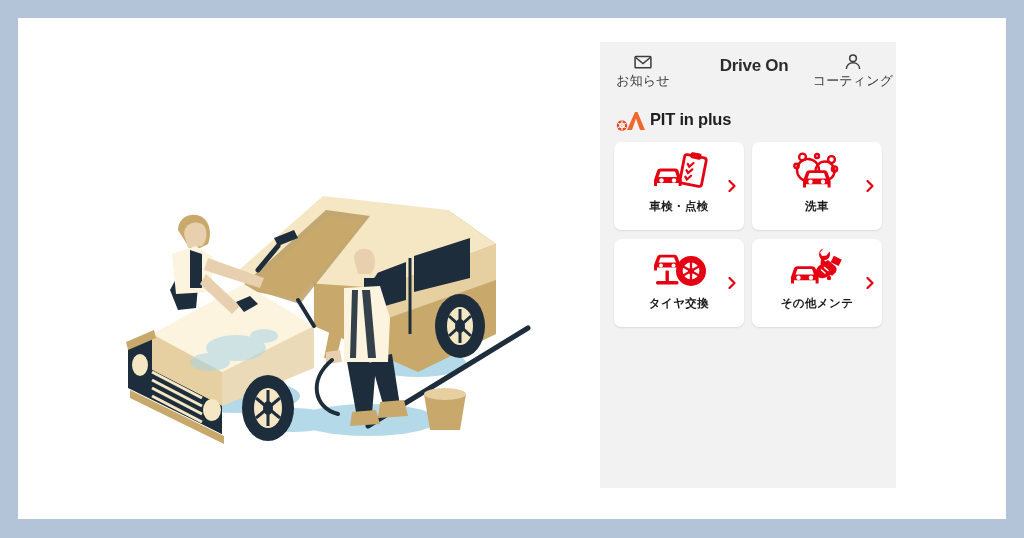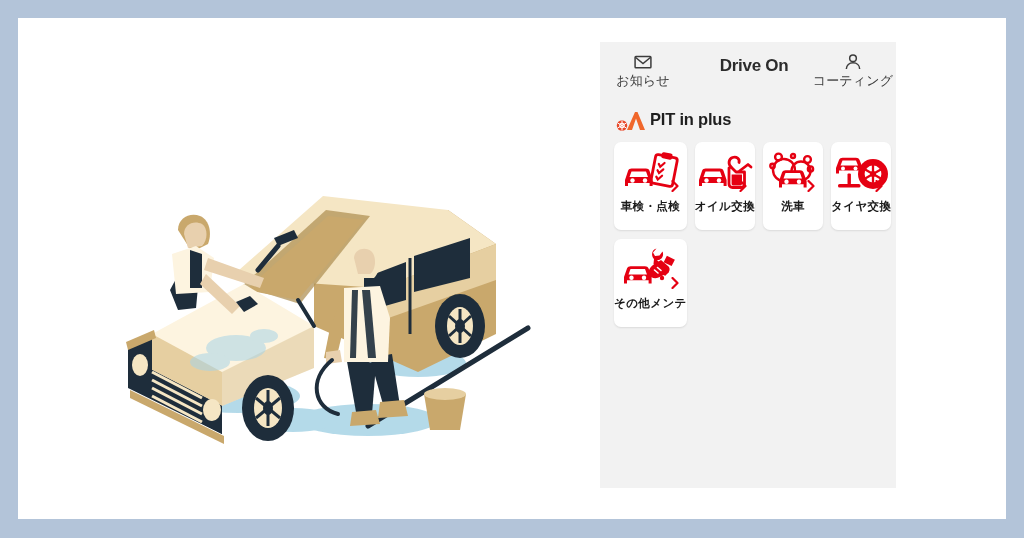--- a/index.html
+++ b/index.html
@@ -78,21 +78,21 @@
   #brand-name {
     font-size: 16.5px; font-weight: bold; color: #1f1f1f;
     letter-spacing: -0.2px; line-height: 1;
   }
 
   
   #card-grid {
     margin-top: 11px;
     padding: 0 14px;
     display: grid;
-    grid-template-columns: 1fr 1fr 1fr 1fr;
+    grid-template-columns: 1fr 1fr;
     gap: 9px 8px;
   }
   .card {
     position: relative;
     background: #ffffff;
     border-radius: 7px;
     height: 88px;
     box-shadow: 0 1px 2px rgba(0,0,0,.10);
     display: flex; flex-direction: column;
     align-items: center; justify-content: flex-start;
@@ -293,40 +293,20 @@
                 <path d="M37.5 28 L39.5 30.5 L43 26"></path>
               </g>
             </g>
           </svg>
           <span class="svc-label">車検・点検</span>
           <svg class="chev" viewBox="0 0 8 12" fill="none" stroke="currentColor" stroke-width="2.2" stroke-linecap="round" stroke-linejoin="round">
             <path d="M1.5 1 L6.5 6 L1.5 11"></path>
           </svg>
         </div>
 
-        <div class="card">
-          <svg class="svc-icon" viewBox="0 0 60 46">
-            <g fill="#e50012">
-              <path d="M4 30 L7 21 C7.6 19.3 9 18.6 10.6 18.6 L25 18.6 C26.6 18.6 28 19.3 28.6 21 L31.6 30 L31.6 36 L28.6 36 L28.6 33 L7 33 L7 36 L4 36 Z"></path>
-              <path d="M10.5 21.4 L25 21.4 L27 27 L8.5 27 Z" fill="#ffffff"></path>
-              <circle cx="11.5" cy="30.5" r="2.2" fill="#ffffff"></circle>
-              <circle cx="24" cy="30.5" r="2.2" fill="#ffffff"></circle>
-            </g>
-            <g fill="none" stroke="#e50012" stroke-width="2.8" stroke-linejoin="round" stroke-linecap="round">
-              <path d="M34 18 L34 34 C34 36 35.5 37.5 37.5 37.5 L46 37.5 C48 37.5 49.5 36 49.5 34 L49.5 22 L41 22 L36 17 Z"></path>
-              <path d="M36 17 C33 14 33.5 9 37.5 7.5 C41.5 6 45 9 44 12.5"></path>
-              <path d="M44.5 21 L53 14.5 L56 17"></path>
-            </g>
-            <path d="M36.6 24.5 L47 24.5 L47 33.8 C47 34.9 46.2 35.6 45.2 35.6 L38.4 35.6 C37.4 35.6 36.6 34.9 36.6 33.8 Z" fill="#e50012"></path>
-          </svg>
-          <span class="svc-label">オイル交換</span>
-          <svg class="chev" viewBox="0 0 8 12" fill="none" stroke="currentColor" stroke-width="2.2" stroke-linecap="round" stroke-linejoin="round">
-            <path d="M1.5 1 L6.5 6 L1.5 11"></path>
-          </svg>
-        </div>
 
         <div class="card">
           <svg class="svc-icon" viewBox="0 0 60 46">
             <g fill="none" stroke="#e50012" stroke-width="2.4">
               <circle cx="21" cy="20" r="11"></circle>
               <circle cx="38" cy="21" r="9.5"></circle>
               <circle cx="15.5" cy="7" r="3.4"></circle>
               <circle cx="44.5" cy="9.5" r="3.4"></circle>
               <circle cx="47.5" cy="19" r="2.6"></circle>
               <circle cx="9.5" cy="16" r="2.2"></circle>

